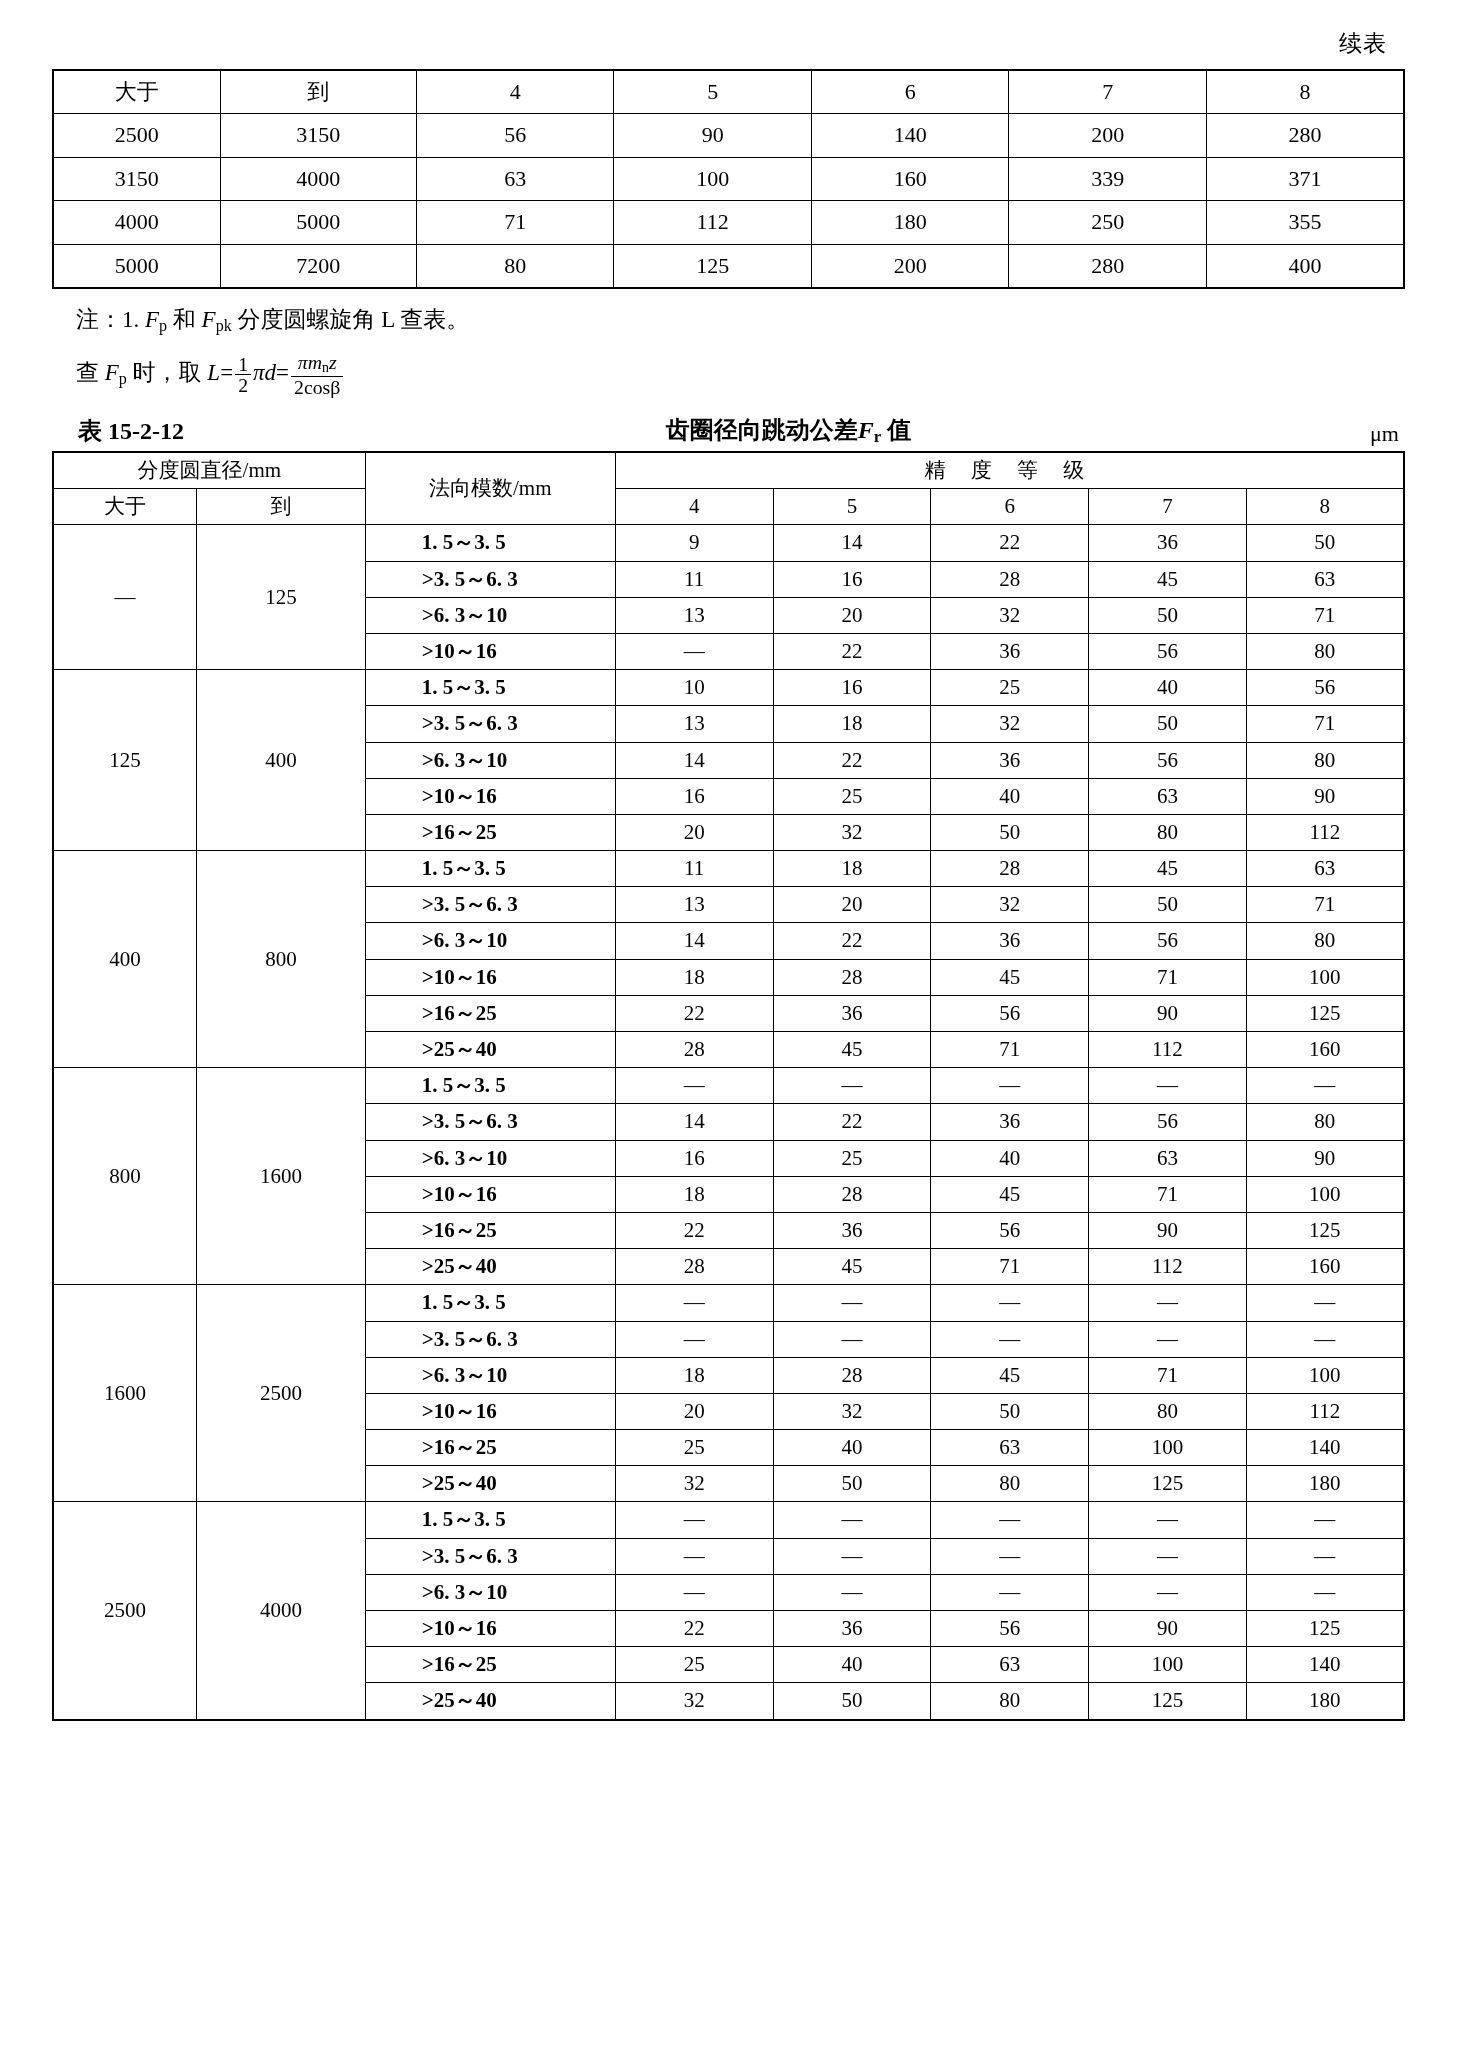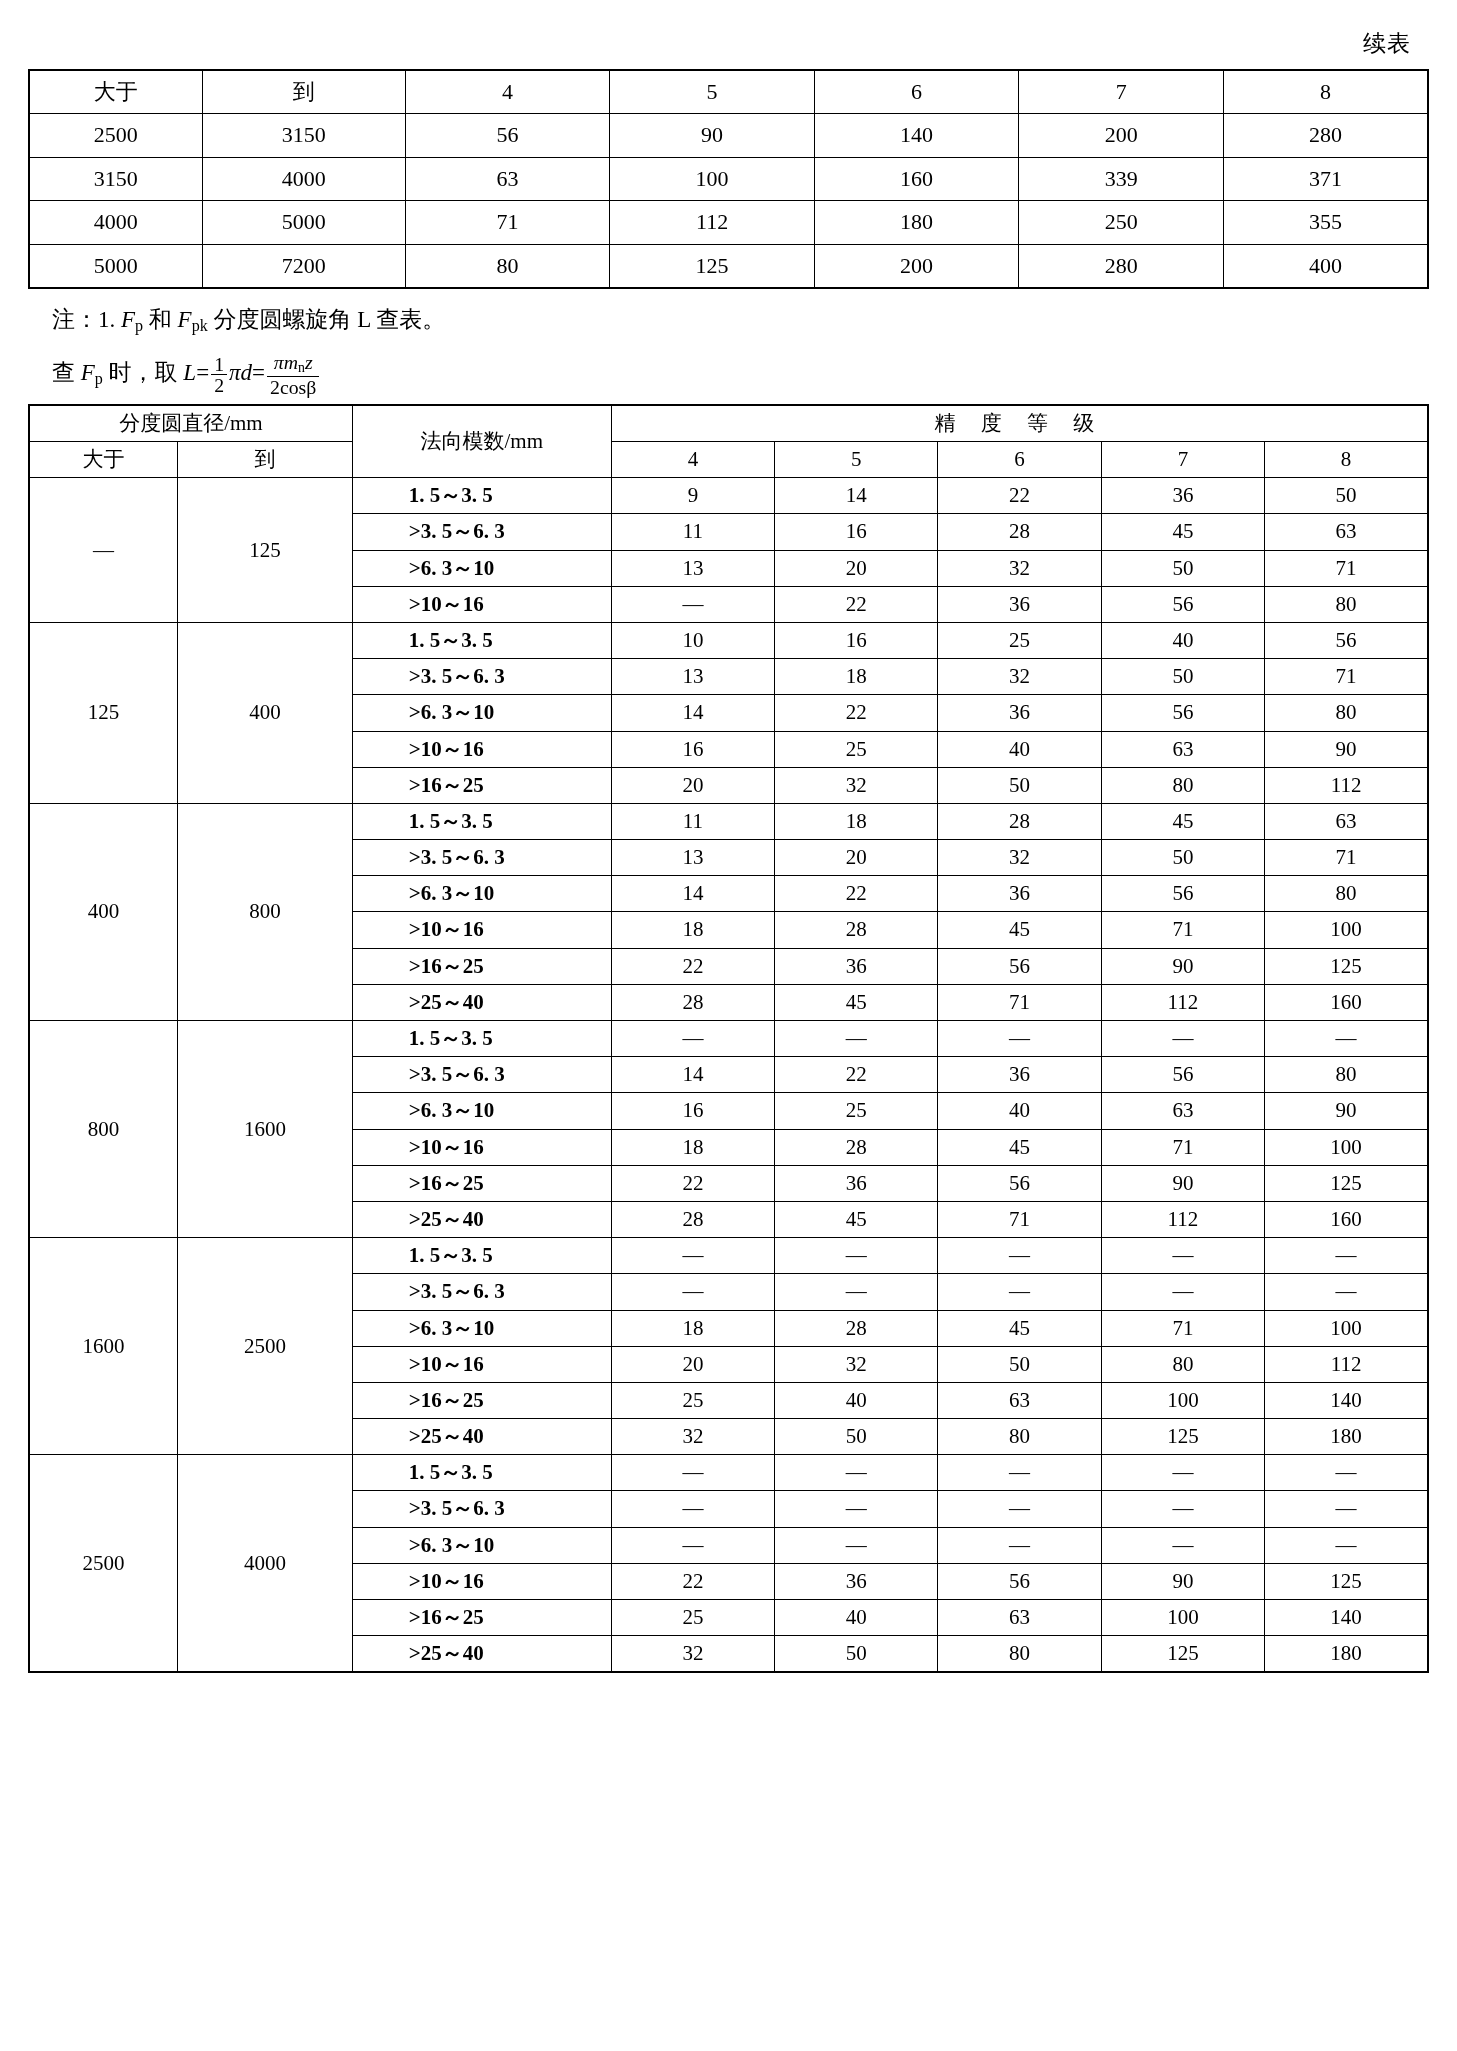--- a/index.html
+++ b/index.html
@@ -12,21 +12,21 @@
     height: 2051px;
     font-family: "Liberation Serif", serif;
     color: #000;
     position: relative;
   }
   .page {
     width: 1457px;
     height: 1562px;
     position: relative;
     box-sizing: border-box;
-    padding: 0 28px;
+    padding: 0 52px;
   }
   .cont-label {
     text-align: right;
     font-size: 23px;
     padding-top: 28px;
     padding-right: 18px;
     letter-spacing: 1px;
   }
 
   table {
@@ -178,20 +178,27 @@
       <span>分度圆螺旋角 L 查表。</span>
     </p>
     <p style="margin-top:14px;">
       <span>查</span>
       <span class="ital">F</span><sub>p</sub>
       <span>时，取</span>
       <span class="ital">L</span>=<span class="frac"><span class="num">1</span><span class="den">2</span></span><span class="ital">πd</span>=<span class="frac"><span class="num"><span class="ital">πm</span><sub>n</sub><span class="ital">z</span></span><span class="den">2cosβ</span></span>
     </p>
   </div>
 
+  <div class="tablehead">
+    <div class="tnum">表 15-2-12</div>
+    <div class="ttitle">
+      <span>齿圈径向跳动公差</span><span class="ital">F</span><sub>r</sub> <span>值</span>
+    </div>
+    <div class="tunit">μm</div>
+  </div>
 
   <table class="t2 framed">
     <colgroup>
       <col style="width:132px">
         <col style="width:155px">
       <col style="width:230px">
       <col style="width:145px">
         <col style="width:145px">
         <col style="width:145px">
         <col style="width:145px">

